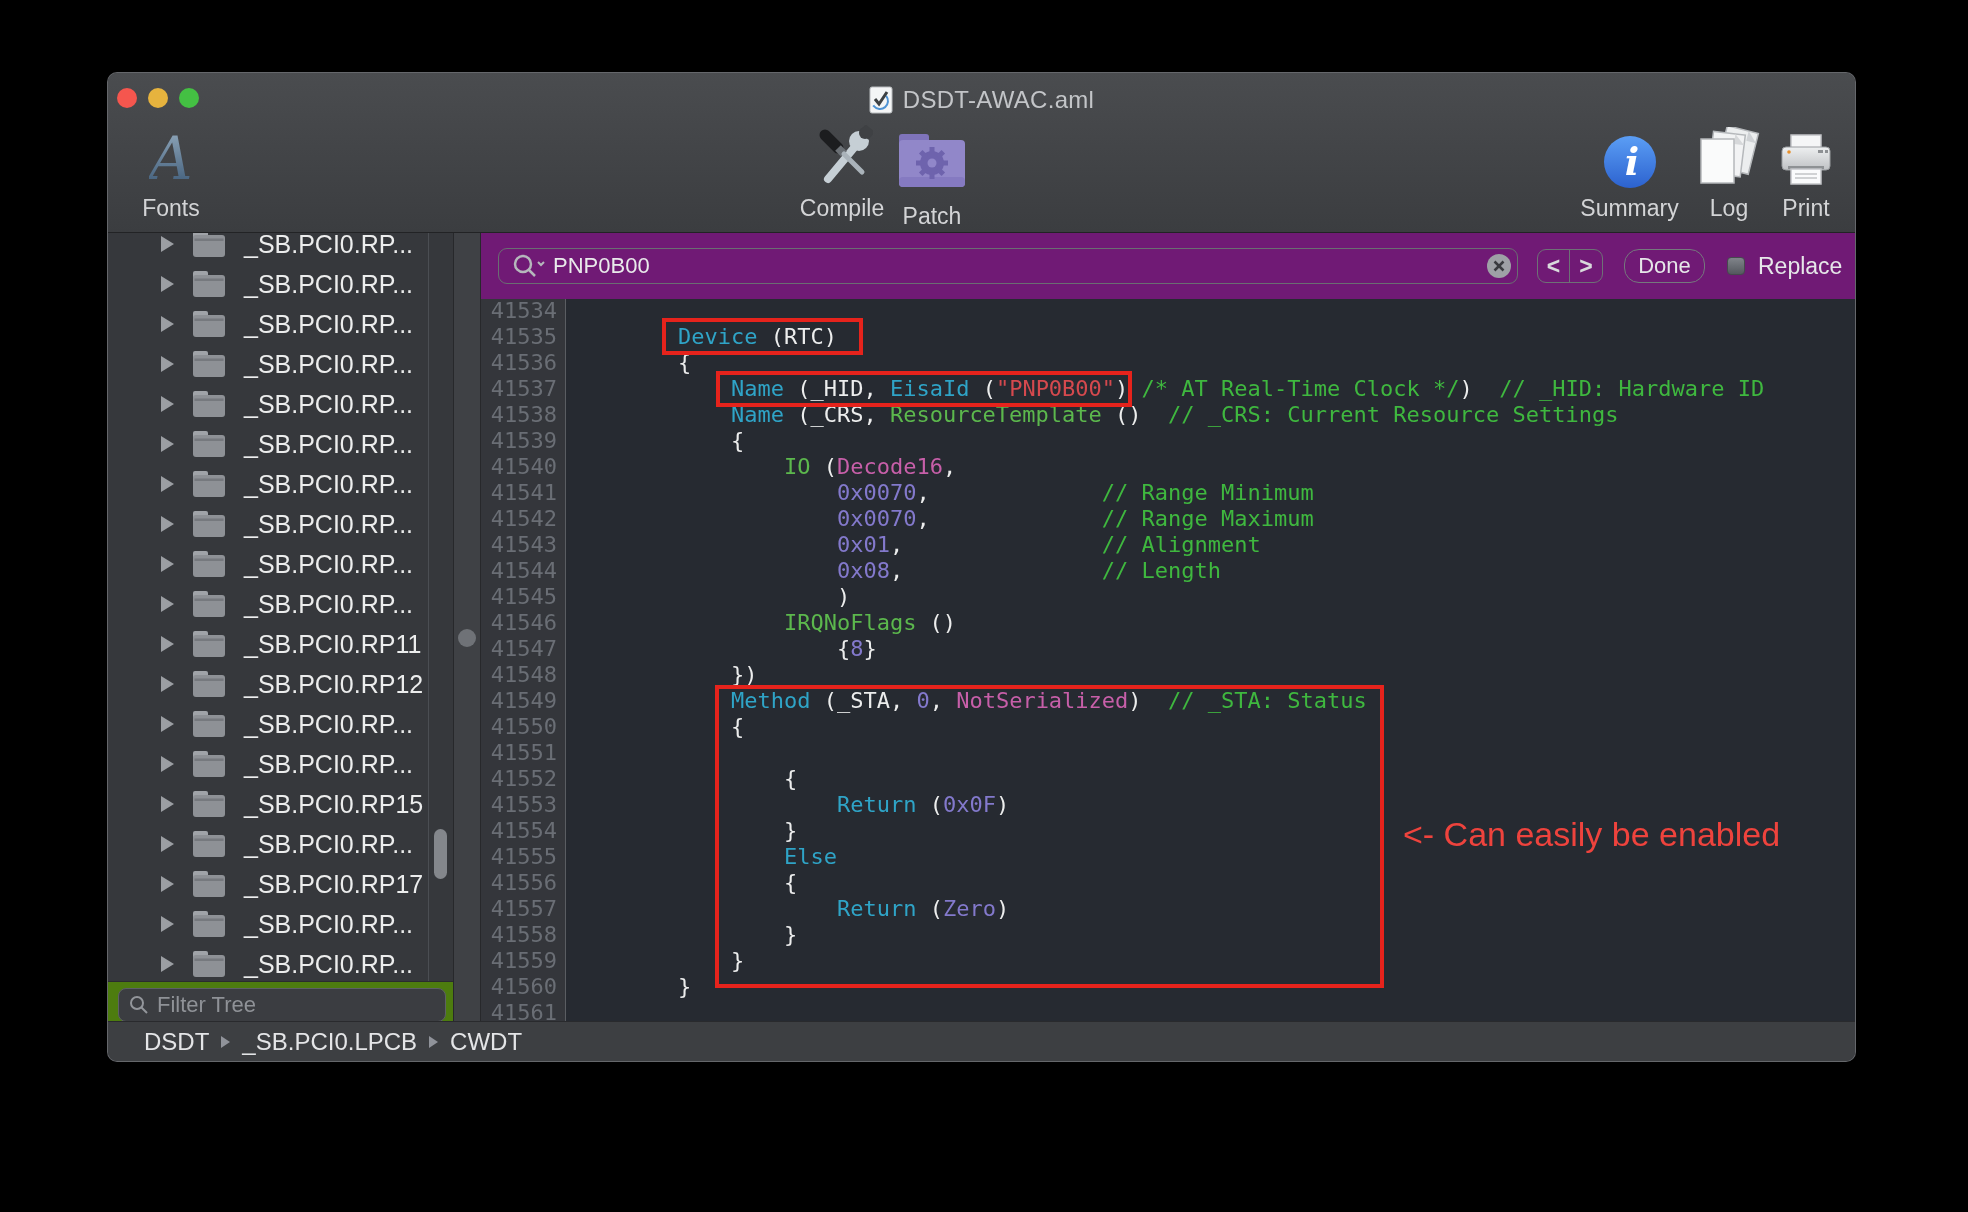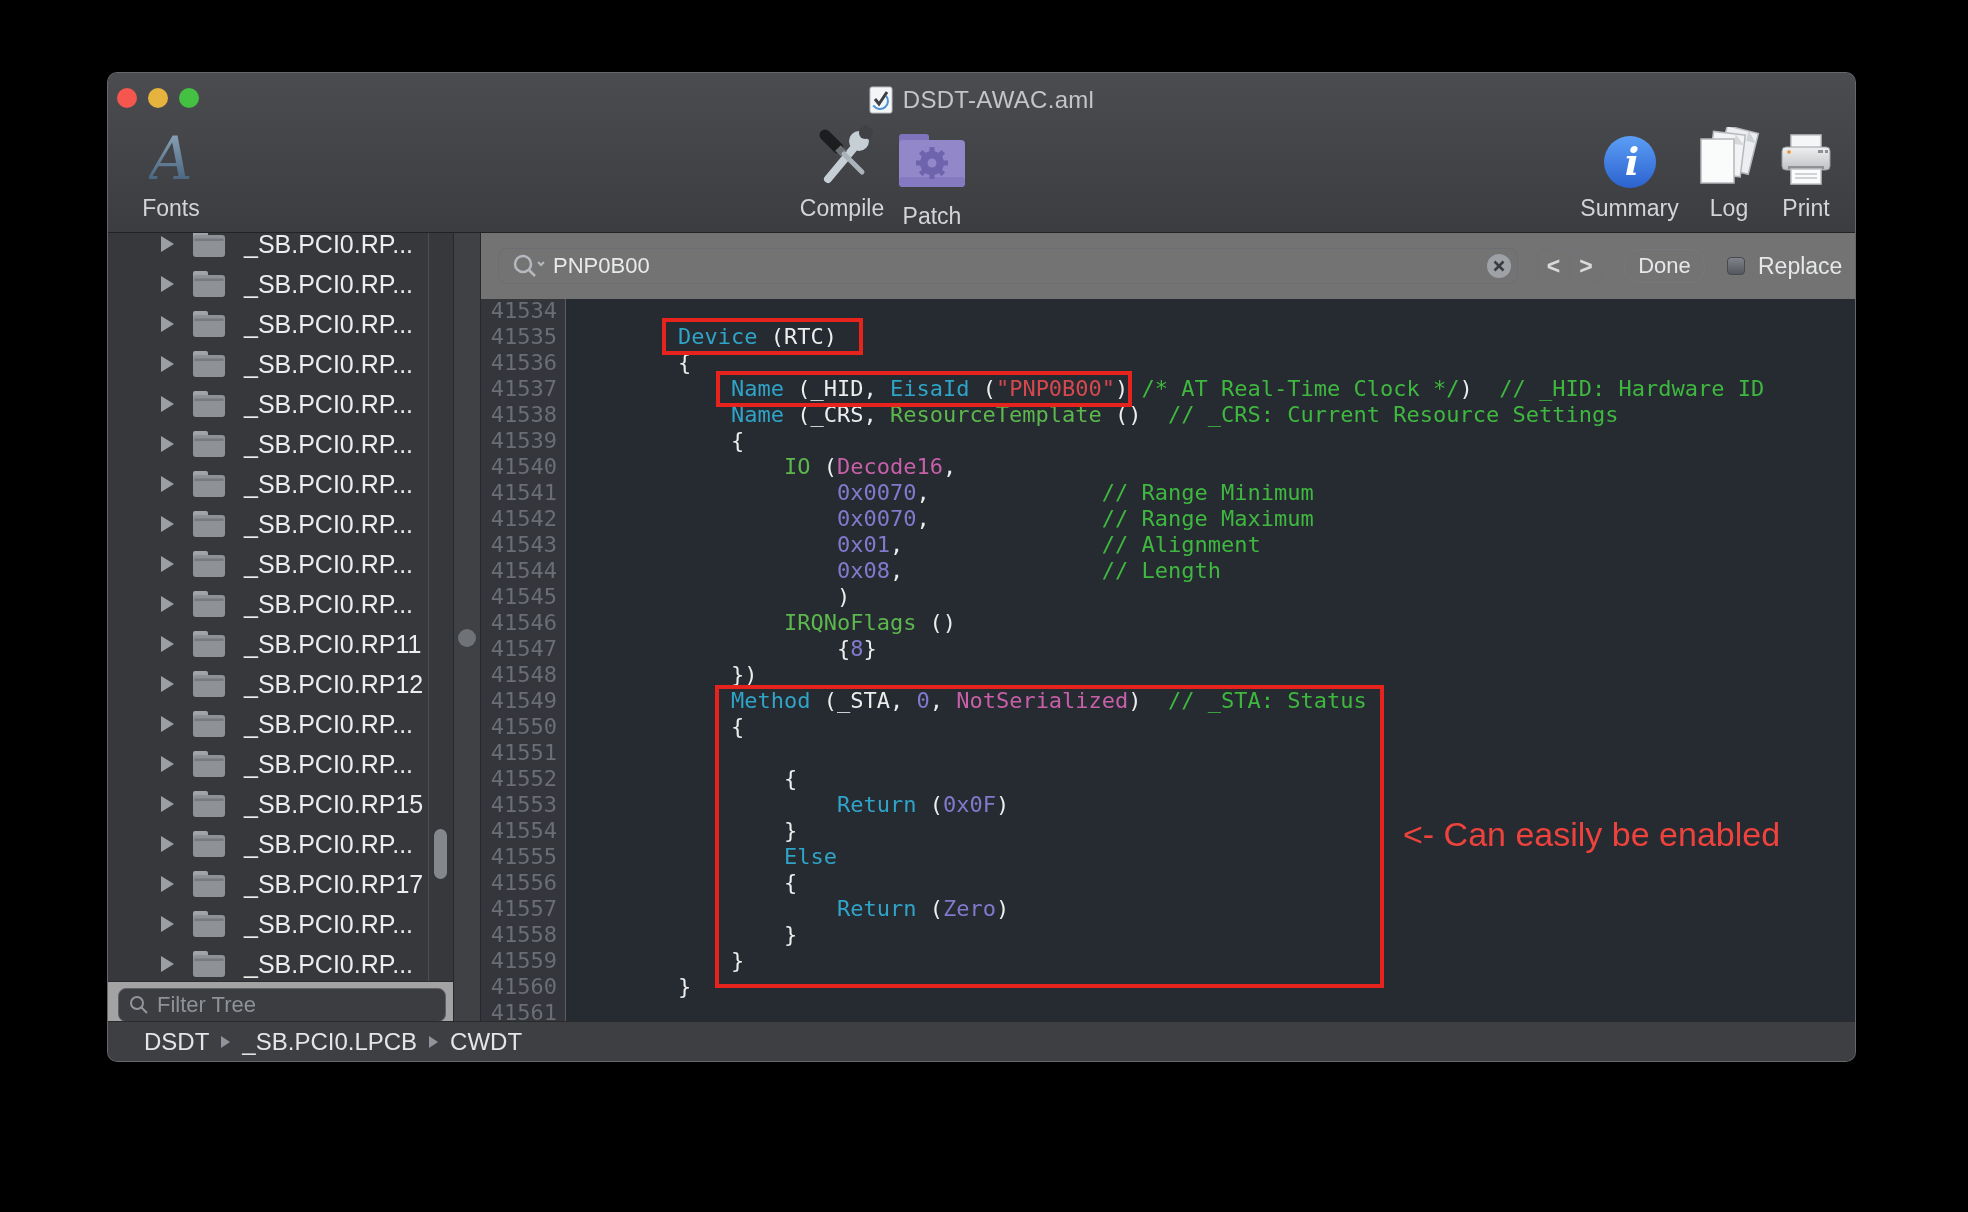--- a/index.html
+++ b/index.html
@@ -33,35 +33,35 @@
   .tree { position:absolute; left:0; top:-9px; width:320px; }
   .tree-row { height:40px; display:flex; align-items:center; }
   .disc { width:0; height:0; border-left:13px solid #9b9ea3; border-top:8px solid transparent;
           border-bottom:8px solid transparent; margin-left:53px; flex:none; }
   .folder-wrap { margin-left:18px; flex:none; display:flex; }
   .tree-label { margin-left:18px; font-size:25px; color:#eceded; white-space:nowrap; }
   .side-line { position:absolute; left:320px; top:0; width:1px; height:748px; background:#4b4e53; }
   .side-thumb { position:absolute; left:326px; top:596px; width:13px; height:50px;
                 border-radius:7px; background:#84878c; }
   .side-footer { position:absolute; left:0; top:748px; width:100%; height:42px;
-                 border-top:1px solid #2b2c2f; background:#a3a3a3; }
+                 border-top:1px solid #2b2c2f; background:#4d7c0f; }
   .filter-field { position:absolute; left:10px; top:6px; width:328px; height:34px;
                   border:1.5px solid #5d6065; border-radius:8px; background:#3b3d41;
                   display:flex; align-items:center; }
   .filter-field input { background:transparent; border:none; outline:none; width:260px;
                         font-size:22px; color:#e8e9ea; font-family:"Liberation Sans",sans-serif; }
   .filter-field input::placeholder { color:#8f9297; }
 
   .gutter { position:relative; width:28px; height:100%; background:#3f4145; flex:none;
             border-left:1px solid #27282b; border-right:1px solid #27282b; }
   .gutter-dot { position:absolute; left:50%; top:396px; width:18px; height:18px;
                 border-radius:50%; background:#6f7277; transform:translateX(-50%); }
 
   .editor { position:relative; flex:1; height:100%; overflow:hidden; }
-  .search-row { position:relative; width:100%; height:66px; background:#737373; }
+  .search-row { position:relative; width:100%; height:66px; background:#701a75; }
   .search-field { position:absolute; left:17px; top:15px; width:1020px; height:36px;
                   border:1.5px solid #6a6d72; border-radius:9px; display:flex; align-items:center; }
   .search-field input { background:transparent; border:none; outline:none; width:880px;
                         font-size:22px; color:#e9eaeb; font-family:"Liberation Sans",sans-serif; }
   .clear-btn { position:absolute; left:1004px; top:19px; }
   .seg { position:absolute; left:1056px; top:16px; width:66px; height:34px;
          border:1.5px solid #6e7176; border-radius:9px; display:flex; }
   .seg-btn { width:50%; display:flex; align-items:center; justify-content:center;
              color:#d9dadc; font-size:23px; font-weight:bold; }
   .seg-btn:first-child { border-right:1.5px solid #6e7176; }

